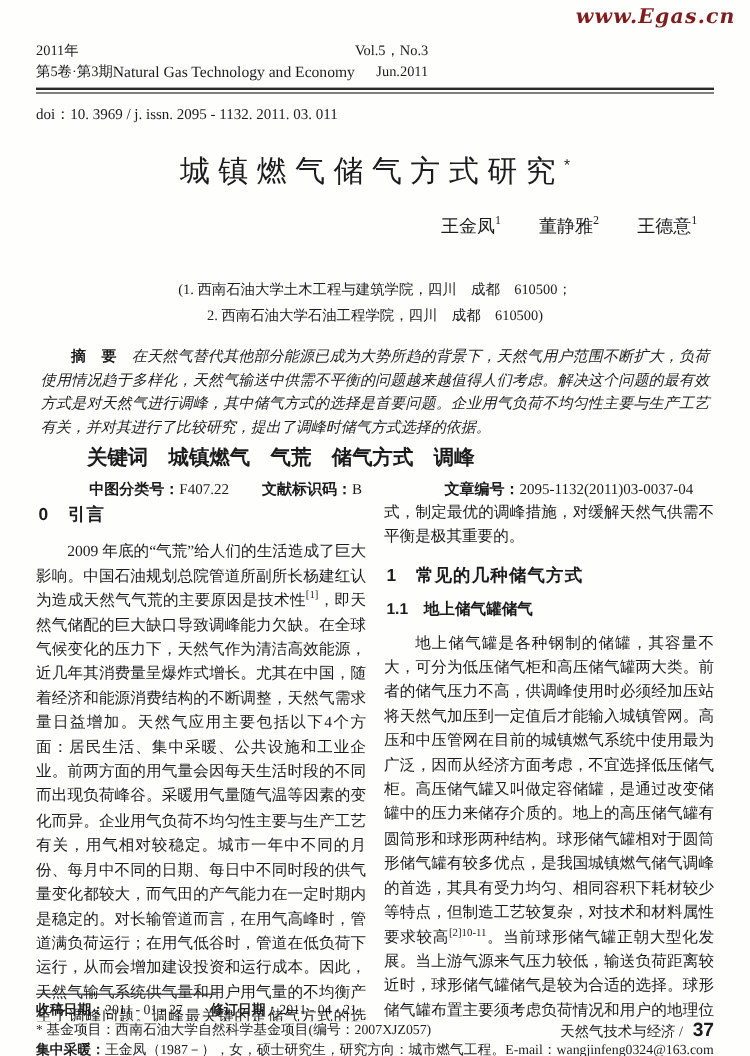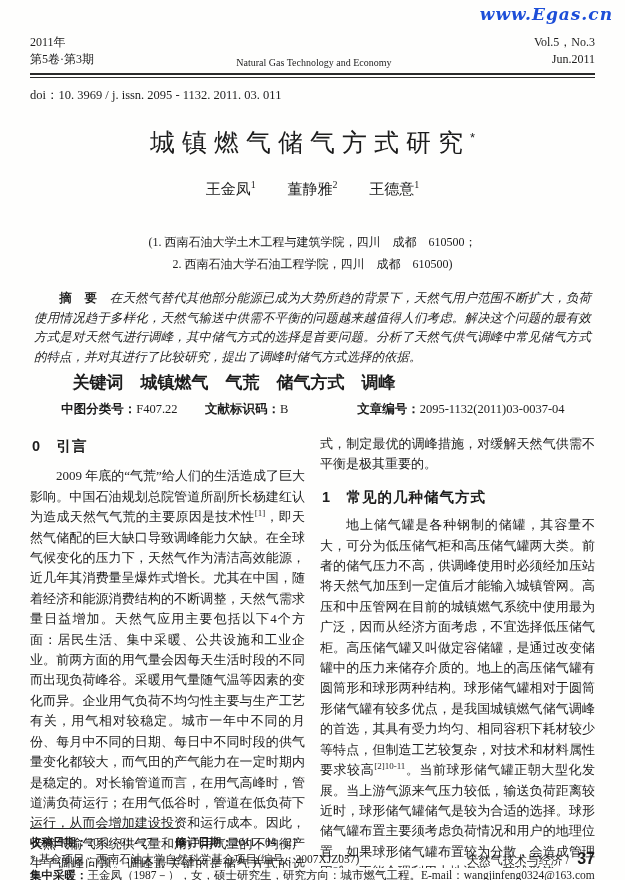--- a/index.html
+++ b/index.html
@@ -9,60 +9,60 @@
     color:#1c1c1c;
     font-family:"Liberation Serif","DejaVu Serif",serif;
     position:relative;
     overflow:hidden;
   }
   .page { position:absolute; inset:0; padding:0 30px; }
 
   
   .watermark {
     position:absolute; top:4px; right:12px;
-    color:#1d4ed8; font-family:"DejaVu Serif",serif;
+    color:#7f1d1d; font-family:"DejaVu Serif",serif;
     font-style:italic; font-weight:bold; font-size:17px;
     letter-spacing:1px;
   }
 
   
-  .jhead { display:flex; justify-content:space-between; align-items:flex-end; margin-top:34px; }
+  .jhead { display:flex; justify-content:flex-start; align-items:flex-end; margin-top:34px; }
   .jhead .left, .jhead .right { font-size:12px; line-height:17px; }
   .jhead .right { text-align:right; }
   .jhead .center { text-align:center; }
   .jname-cn { font-family:"Liberation Sans","DejaVu Sans",sans-serif; font-weight:bold; font-size:14px; letter-spacing:6px; }
-  .jname-en { font-size:10px; margin-top:3px; }
+  .jname-en { font-size:13px; margin-top:3px; }
   .double-rule { margin-top:5px; border-top:2px solid #2a2a2a; border-bottom:1.4px solid #2a2a2a; height:5px; }
   .doi-line { font-size:12.5px; margin-top:9px; }
 
   
   .art-title {
     text-align:center; margin-top:22px;
     font-family:"Liberation Sans","DejaVu Sans",sans-serif;
     font-weight:normal; font-size:25px; letter-spacing:7px;
   }
   .art-title sup { font-size:13px; letter-spacing:0; }
-  .authors { text-align:center; margin-top:20px; font-size:15px; }
+  .authors { text-align:right; margin-top:20px; font-size:15px; }
   .authors .au { margin:0 14px; }
   .authors sup { font-size:10px; }
   .affils { text-align:center; margin-top:32px; font-size:12px; line-height:22px; }
 
   
   .abstract { margin-top:14px; padding:0 4px; font-size:12.5px; line-height:19.5px; text-align:justify; word-break:break-all; }
   .abstract .abs-text { font-style:italic; }
   .lbl { font-family:"Liberation Sans","DejaVu Sans",sans-serif; font-weight:bold; font-style:normal; }
   .abs-indent { display:inline-block; width:2em; }
   .kw-line { margin-top:4px; padding:0 4px 0 2.5em; font-size:17px; font-family:Liberation Serif, serif; font-weight:bold; }
   .kw-line .kw-vals { margin-left:1em; }
-  .clc-line { margin-top:7px; padding:0 4px 0 2.5em; font-size:12.5px; }
+  .clc-line { margin-top:7px; padding:0 4px 0 2.5em; font-size:12.5px;text-align:center; }
   .clc-line .sep { display:inline-block; width:2.2em; }
   .clc-line .sep-wide { display:inline-block; width:5.5em; }
 
   
-  .columns { display:flex; gap:15px; margin-top:16px; height:434px; overflow:hidden; }
+  .columns { display:flex; gap:15px; height:434px; overflow:hidden; }
   .col { width:283px; font-size:13px; line-height:20.4px; text-align:justify; word-break:break-all; }
   .h-sec {
     font-family:"Liberation Sans","DejaVu Sans",sans-serif;
     font-weight:bold; font-size:14.5px; text-align:left;
     margin:2px 0 10px 2px; letter-spacing:1px;
   }
   .h-sec.mid { margin-top:12px; margin-bottom:8px; }
   .h-sub {
     font-family:"Liberation Sans","DejaVu Sans",sans-serif;
     font-weight:bold; font-size:13px; text-align:left;
@@ -116,41 +116,42 @@
     <span class="au"><span>董静雅</span><sup>2</sup></span>
     <span class="au"><span>王德意</span><sup>1</sup></span>
   </div>
 
   <div class="affils">
     <div>(1. 西南石油大学土木工程与建筑学院，四川　成都　610500；</div>
     <div>2. 西南石油大学石油工程学院，四川　成都　610500)</div>
   </div>
 
   <div class="abstract">
-    <span class="abs-indent"></span><span class="lbl">摘　要</span>　<span class="abs-text">在天然气替代其他部分能源已成为大势所趋的背景下，天然气用户范围不断扩大，负荷使用情况趋于多样化，天然气输送中供需不平衡的问题越来越值得人们考虑。解决这个问题的最有效方式是对天然气进行调峰，其中储气方式的选择是首要问题。分析了天然气供气调峰中常见储气方式的特点，并对其进行了比较研究，提出了调峰时储气方式选择的依据。</span>
+    <span class="abs-indent"></span><span class="lbl">摘　要</span>　<span class="abs-text">在天然气替代其他部分能源已成为大势所趋的背景下，天然气用户范围不断扩大，负荷使用情况趋于多样化，天然气输送中供需不平衡的问题越来越值得人们考虑。解决这个问题的最有效方式是对天然气进行调峰，其中储气方式的选择是首要问题。企业用气负荷不均匀性主要与生产工艺有关，并对其进行了比较研究，提出了调峰时储气方式选择的依据。</span>
   </div>
 
   <div class="kw-line">
     <span>关键词</span><span class="kw-vals">城镇燃气　气荒　储气方式　调峰</span>
   </div>
 
   <div class="clc-line">
     <span class="lbl">中图分类号：</span><span>F407.22</span><span class="sep"></span><span class="lbl">文献标识码：</span><span>B</span><span class="sep-wide"></span><span class="lbl">文章编号：</span><span>2095-1132(2011)03-0037-04</span>
   </div>
 
   <div class="columns">
 
     <div class="col">
       <div class="h-sec">0　引言</div>
       <div class="para"><span>2009 年底的“气荒”给人们的生活造成了巨大影响。中国石油规划总院管道所副所长杨建红认为造成天然气气荒的主要原因是技术性</span><sup>[1]</sup><span>，即天然气储配的巨大缺口导致调峰能力欠缺。在全球气候变化的压力下，天然气作为清洁高效能源，近几年其消费量呈爆炸式增长。尤其在中国，随着经济和能源消费结构的不断调整，天然气需求量日益增加。天然气应用主要包括以下4个方面：居民生活、集中采暖、公共设施和工业企业。前两方面的用气量会因每天生活时段的不同而出现负荷峰谷。采暖用气量随气温等因素的变化而异。企业用气负荷不均匀性主要与生产工艺有关，用气相对较稳定。城市一年中不同的月份、每月中不同的日期、每日中不同时段的供气量变化都较大，而气田的产气能力在一定时期内是稳定的。对长输管道而言，在用气高峰时，管道满负荷运行；在用气低谷时，管道在低负荷下运行，从而会增加建设投资和运行成本。因此，天然气输气系统供气量和用户用气量的不均衡产生了调峰问题。调峰最关键的是储气方式的选择。因而，预测城镇用气负荷，选择相应的储气方</span></div>
     </div>
 
     <div class="col">
       <div class="cont">式，制定最优的调峰措施，对缓解天然气供需不平衡是极其重要的。</div>
       <div class="h-sec mid">1　常见的几种储气方式</div>
+      <div class="h-sub">1.1　地上储气罐储气</div>
       <div class="para"><span>地上储气罐是各种钢制的储罐，其容量不大，可分为低压储气柜和高压储气罐两大类。前者的储气压力不高，供调峰使用时必须经加压站将天然气加压到一定值后才能输入城镇管网。高压和中压管网在目前的城镇燃气系统中使用最为广泛，因而从经济方面考虑，不宜选择低压储气柜。高压储气罐又叫做定容储罐，是通过改变储罐中的压力来储存介质的。地上的高压储气罐有圆筒形和球形两种结构。球形储气罐相对于圆筒形储气罐有较多优点，是我国城镇燃气储气调峰的首选，其具有受力均匀、相同容积下耗材较少等特点，但制造工艺较复杂，对技术和材料属性要求较高</span><sup>[2]10-11</sup><span>。当前球形储气罐正朝大型化发展。当上游气源来气压力较低，输送负荷距离较近时，球形储气罐储气是较为合适的选择。球形储气罐布置主要须考虑负荷情况和用户的地理位置，如果球形储气罐布置较为分散，会造成管理困难，不能合理利用土地资源；若球形储</span></div>
     </div>
 
   </div>
 
   <div class="footnotes">
     <div class="fn-rule"></div>
     <div>
       <span class="fn-lbl">收稿日期：</span><span>2011 - 01 - 27</span><span class="fn-gap"></span><span class="fn-lbl">修订日期：</span><span>2011 - 04 - 21</span>
     </div>

